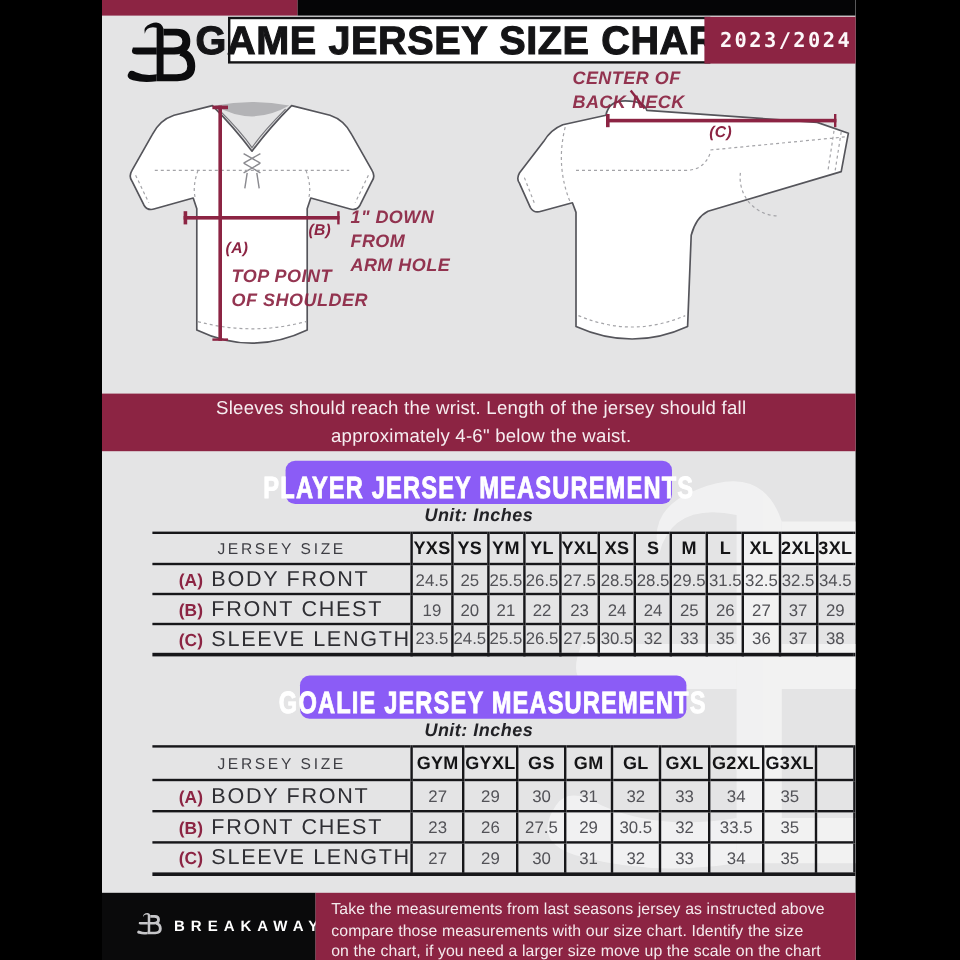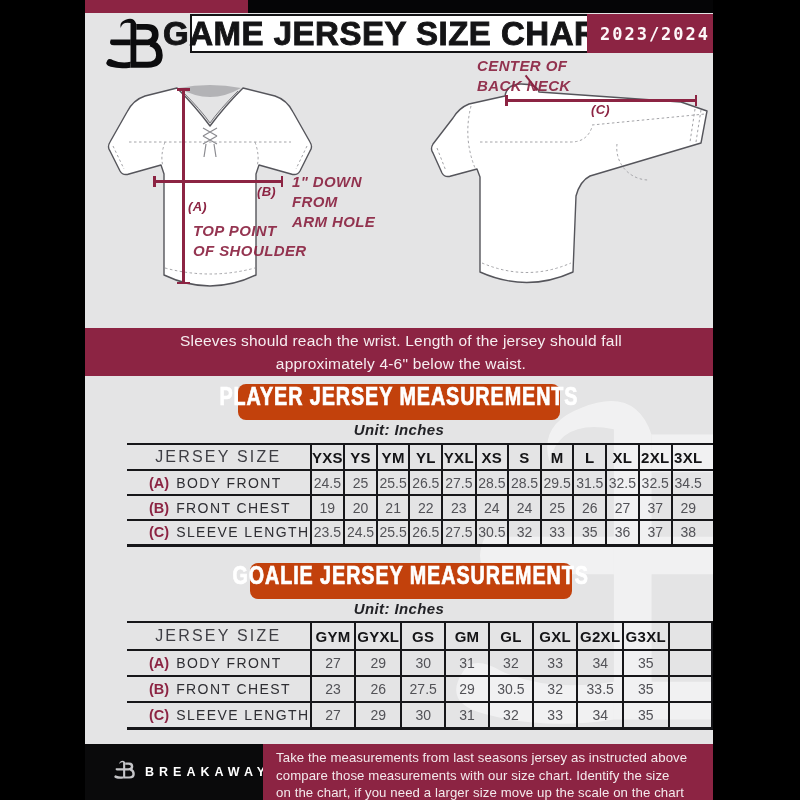--- a/index.html
+++ b/index.html
@@ -72,42 +72,42 @@
 
   
   .notice{
     position:absolute;left:0;top:328px;width:632px;height:48px;background:var(--maroon);
     display:flex;align-items:center;justify-content:center;text-align:center;
   }
   .notice span{color:#f6edf0;font-size:15.5px;line-height:1.5;white-space:pre-line;letter-spacing:.2px;}
 
   
   .banner{
-    position:absolute;left:153px;width:322px;height:36px;background:#c2410c;border-radius:8px;
-    display:flex;align-items:flex-start;justify-content:center;
+    position:absolute;left:153px;width:322px;height:36px;background:#8b5cf6;border-radius:8px;
+    display:flex;align-items:flex-end;justify-content:center;
   }
   .banner span{
     display:inline-block;transform:scaleY(1.22) scaleX(.94);color:#fff;font-weight:700;
     font-size:21px;letter-spacing:1px;-webkit-text-stroke:.6px #fff;white-space:nowrap;
   }
   .unit{
     position:absolute;left:0;width:628px;text-align:center;font-style:italic;
     font-weight:700;font-size:15px;color:#222226;letter-spacing:.4px;
   }
 
   
   .size-table{position:absolute;left:42px;border-collapse:collapse;table-layout:fixed;background:transparent;border-bottom:3px solid var(--line);}
   .size-table tr{border-top:2.5px solid var(--line);}
   .size-table th,.size-table td{padding:0;text-align:center;vertical-align:middle;}
   .size-table th.size,.size-table td.val{border-left:2px solid var(--line);}
   .size-table th.size{font-size:15px;font-weight:700;color:var(--ink);letter-spacing:.3px;}
-  .size-table th.corner{font-weight:400;font-size:16px;letter-spacing:2.2px;color:#3e3e44;}
+  .size-table th.corner{font-weight:400;font-size:13px;letter-spacing:2.2px;color:#3e3e44;}
   .size-table th.rowlabel{text-align:left;padding-left:22px;white-space:nowrap;font-weight:400;}
   .size-table .key{color:var(--maroon);font-weight:700;font-size:14.5px;}
-  .size-table .lbl{font-size:14px;letter-spacing:1.4px;color:#2e2e33;margin-left:7px;margin-top:36px;}
+  .size-table .lbl{font-size:18px;letter-spacing:1.4px;color:#2e2e33;margin-left:7px;margin-top:36px;}
   .size-table td.val{font-size:14px;color:#525257;}
   #player-table{top:443px;}
   #player-table tr{height:25px;}
   #player-table thead tr{height:26px;}
   #player-table th.corner{width:148px;}
   #player-table .size,#player-table .val{width:32px;}
   #player-table .spacer{width:13px;border:none;}
   #goalie-table{top:621px;}
   #goalie-table tr{height:26px;}
   #goalie-table thead tr{height:28px;}

